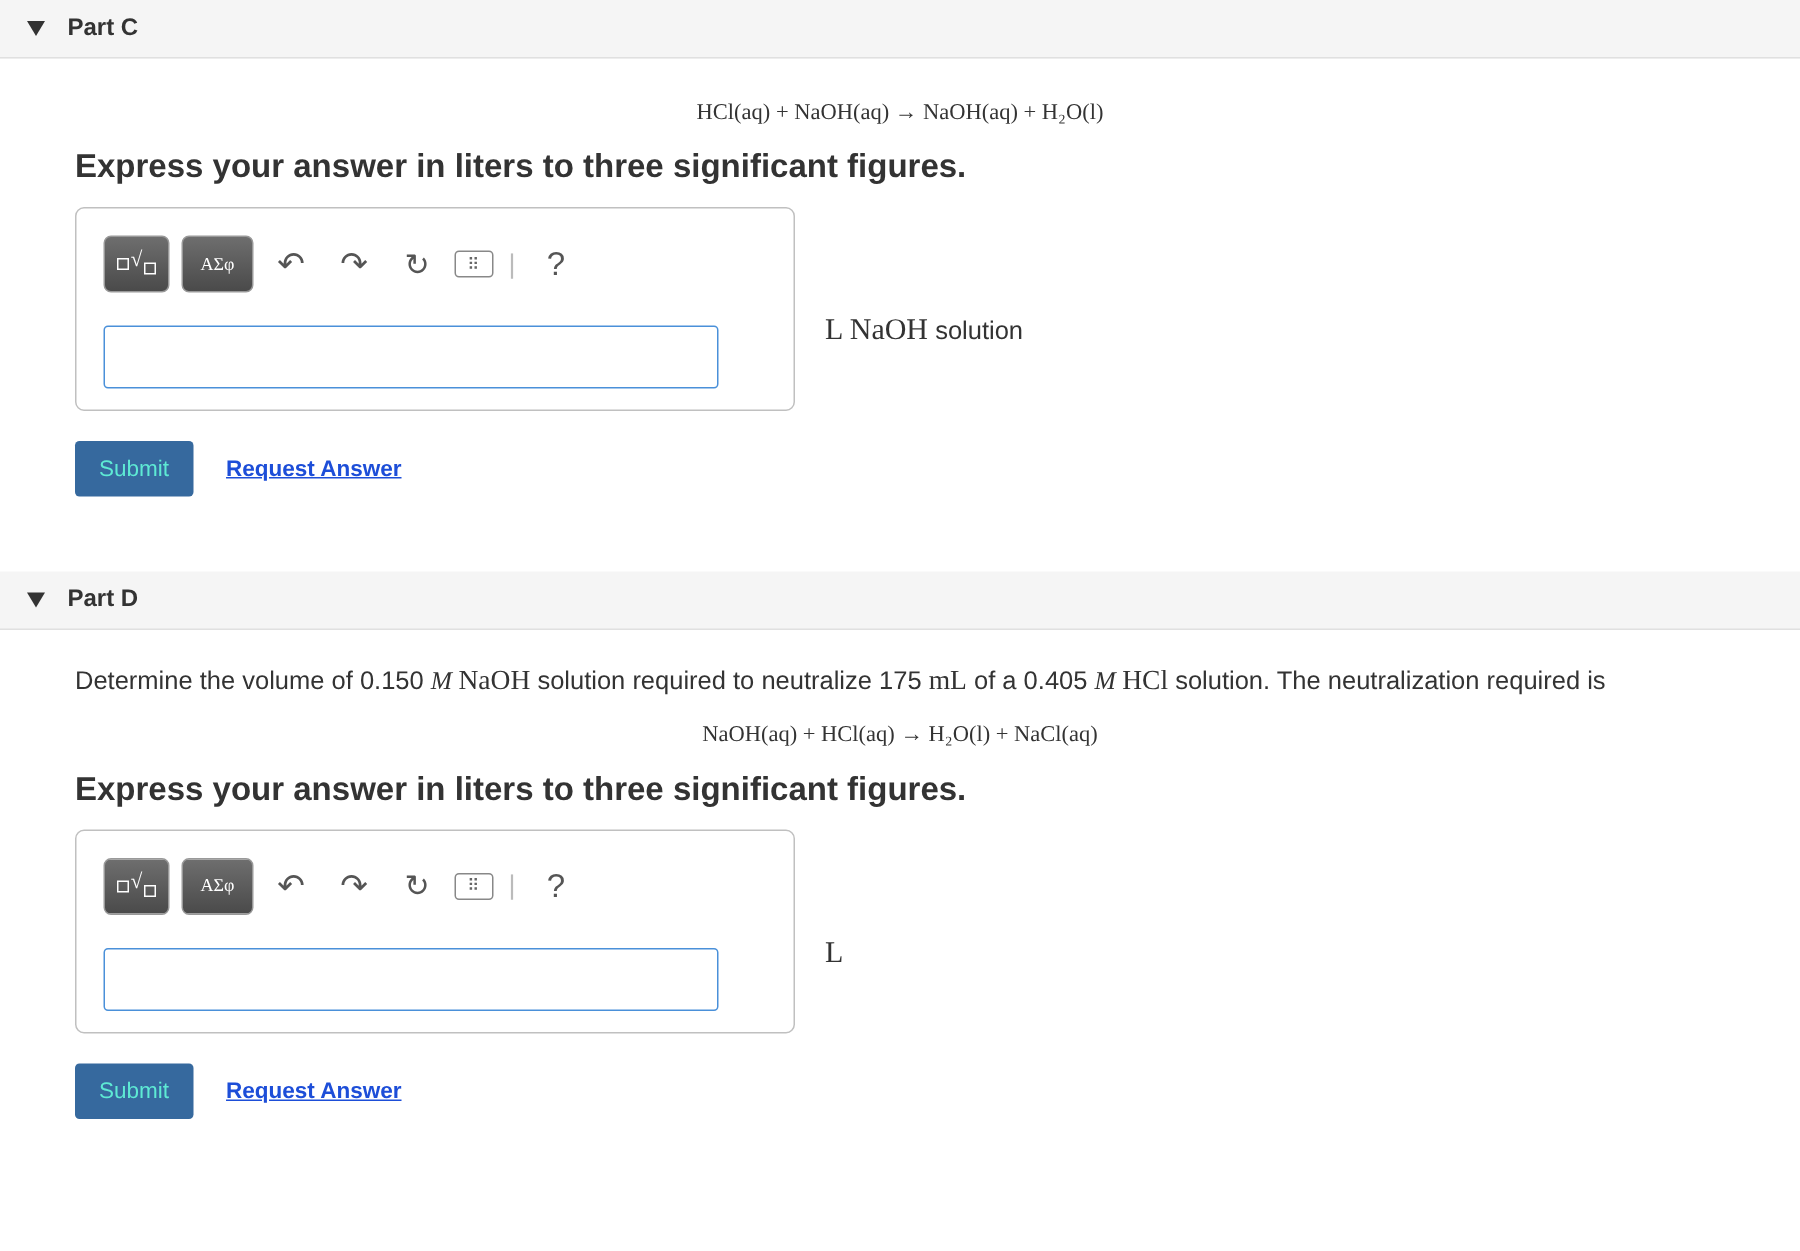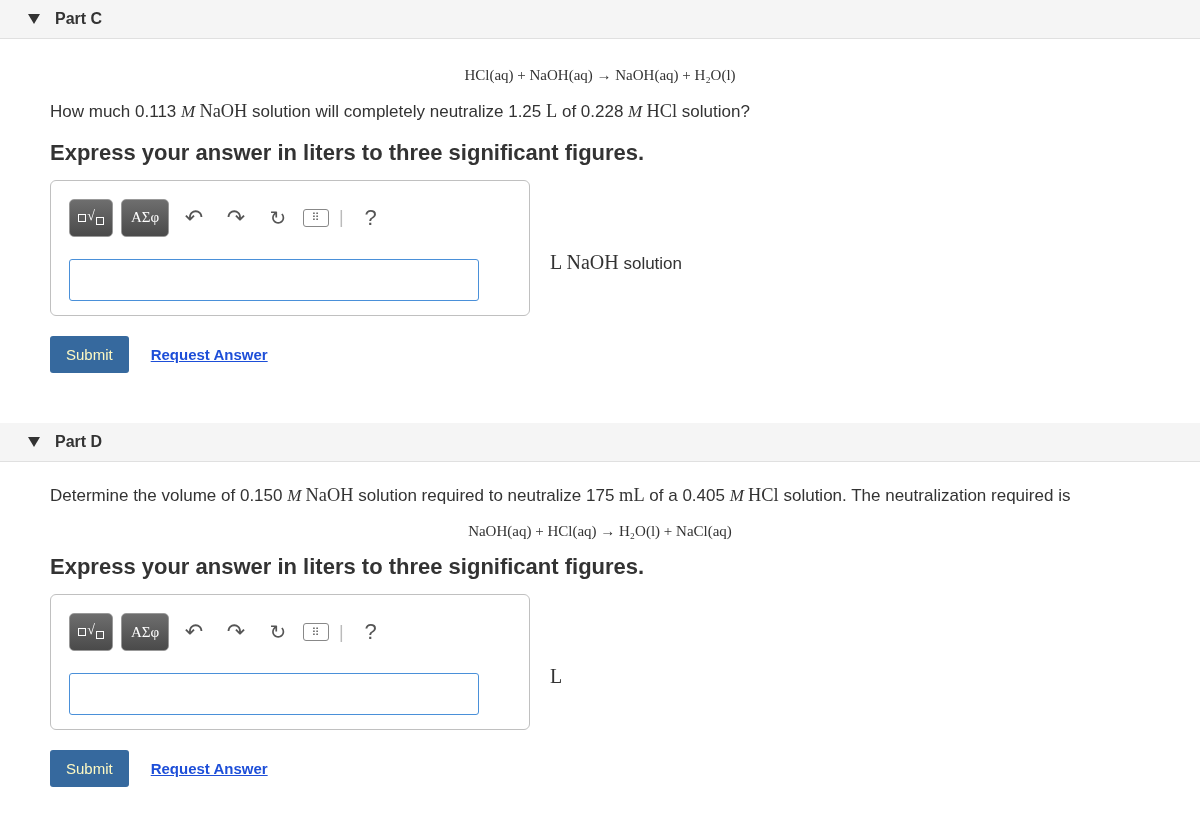--- a/index.html
+++ b/index.html
@@ -9,21 +9,21 @@
     color: #333;
     background: #fff;
     padding: 0;
   }
   .part-container {
     margin-bottom: 30px;
   }
   .part-header {
     background: #f5f5f5;
     border-bottom: 1px solid #e0e0e0;
-    padding: 10px 28px;
+    padding: 10px 18px;
     display: flex;
     align-items: center;
     gap: 15px;
   }
   .caret {
     width: 0; height: 0;
     border-left: 6px solid transparent;
     border-right: 6px solid transparent;
     border-top: 10px solid #333;
   }
@@ -63,21 +63,21 @@
     color: #fff;
     font-size: 14px;
     display: flex;
     align-items: center;
     justify-content: center;
     font-family: "Times New Roman", serif;
     cursor: pointer;
   }
   .tool-btn.greek {
     width: 48px;
-    font-size: 15px;
+    font-size: 12px;
   }
   .tool-btn.vsq {
     flex-direction: row;
     gap: 1px;
     width: 44px;
   }
   .mini-box {
     width: 8px; height: 8px;
     border: 1px solid #fff;
   }
@@ -139,21 +139,21 @@
     margin-top: 29px;
   }
   .actions {
     margin-top: 20px;
     display: flex;
     align-items: center;
     gap: 22px;
   }
   .submit-btn {
     background: #36699e;
-    color: #fef9c3;
+    color: #5eead4;
     border: none;
     border-radius: 3px;
     padding: 10px 16px;
     font-size: 15px;
     cursor: pointer;
   }
   .req-link {
     color: #1d4ed8;
     text-decoration: underline;
     font-weight: bold;
@@ -167,23 +167,20 @@
 </head>
 <body>
 
 <div class="part-container">
   <div class="part-header">
     <div class="caret"></div>
     <div class="part-title">Part C</div>
   </div>
   <div class="part-body">
     <div class="equation">HCl(aq)  +  NaOH(aq) → NaOH(aq)  +  H₂O(l)</div>
-    <div class="line">
-      <span>How much 0.113 </span><span class="ital">M </span><span class="chem">NaOH</span><span> solution will completely neutralize 1.25 </span><span class="chem">L</span><span> of 0.228 </span><span class="ital">M </span><span class="chem">HCl</span><span> solution?</span>
-    </div>
     <div class="instr">Express your answer in liters to three significant figures.</div>
 
     <div class="answer-wrap">
       <div class="answer-box">
         <div class="toolbar">
           <div class="tool-btn vsq">
             <span class="mini-box"></span>
             <span style="font-size:14px;position:relative;top:-2px;">√</span>
             <span class="mini-box" style="position:relative;top:3px;"></span>
           </div>

